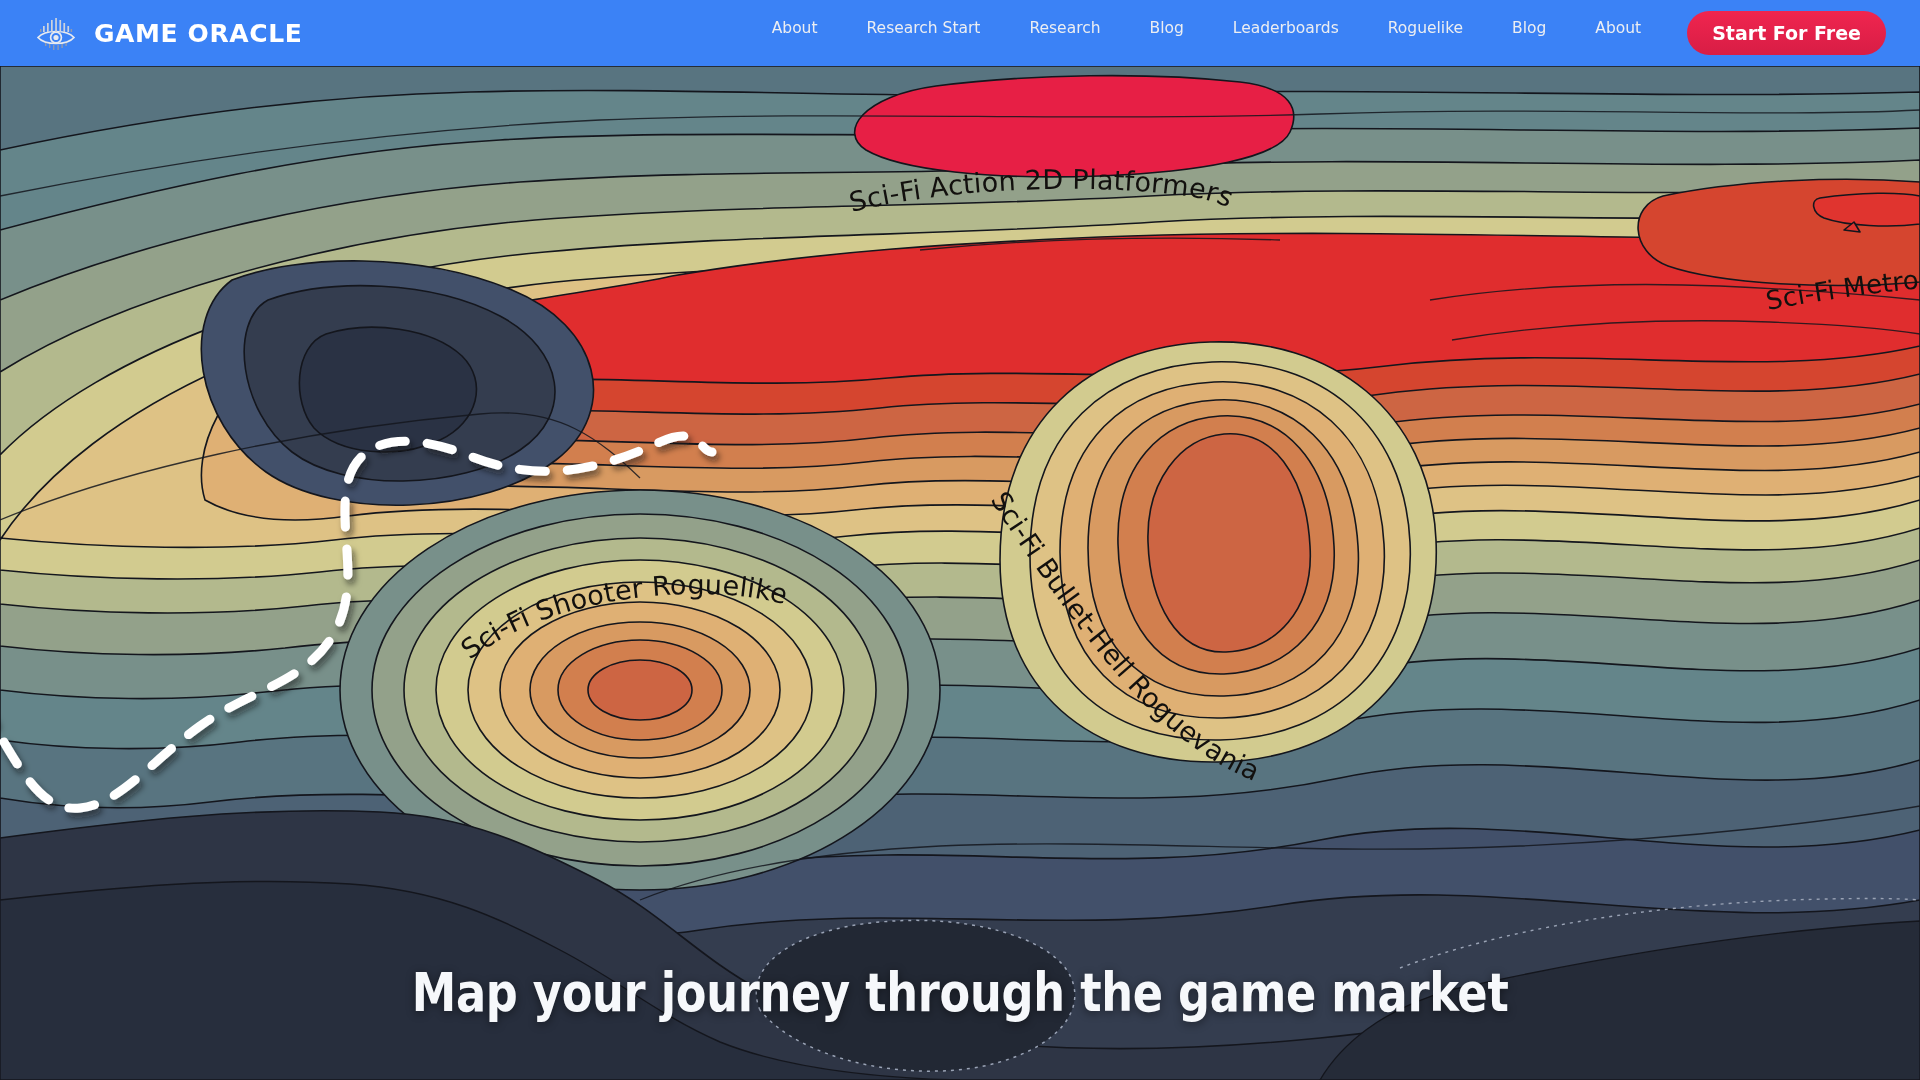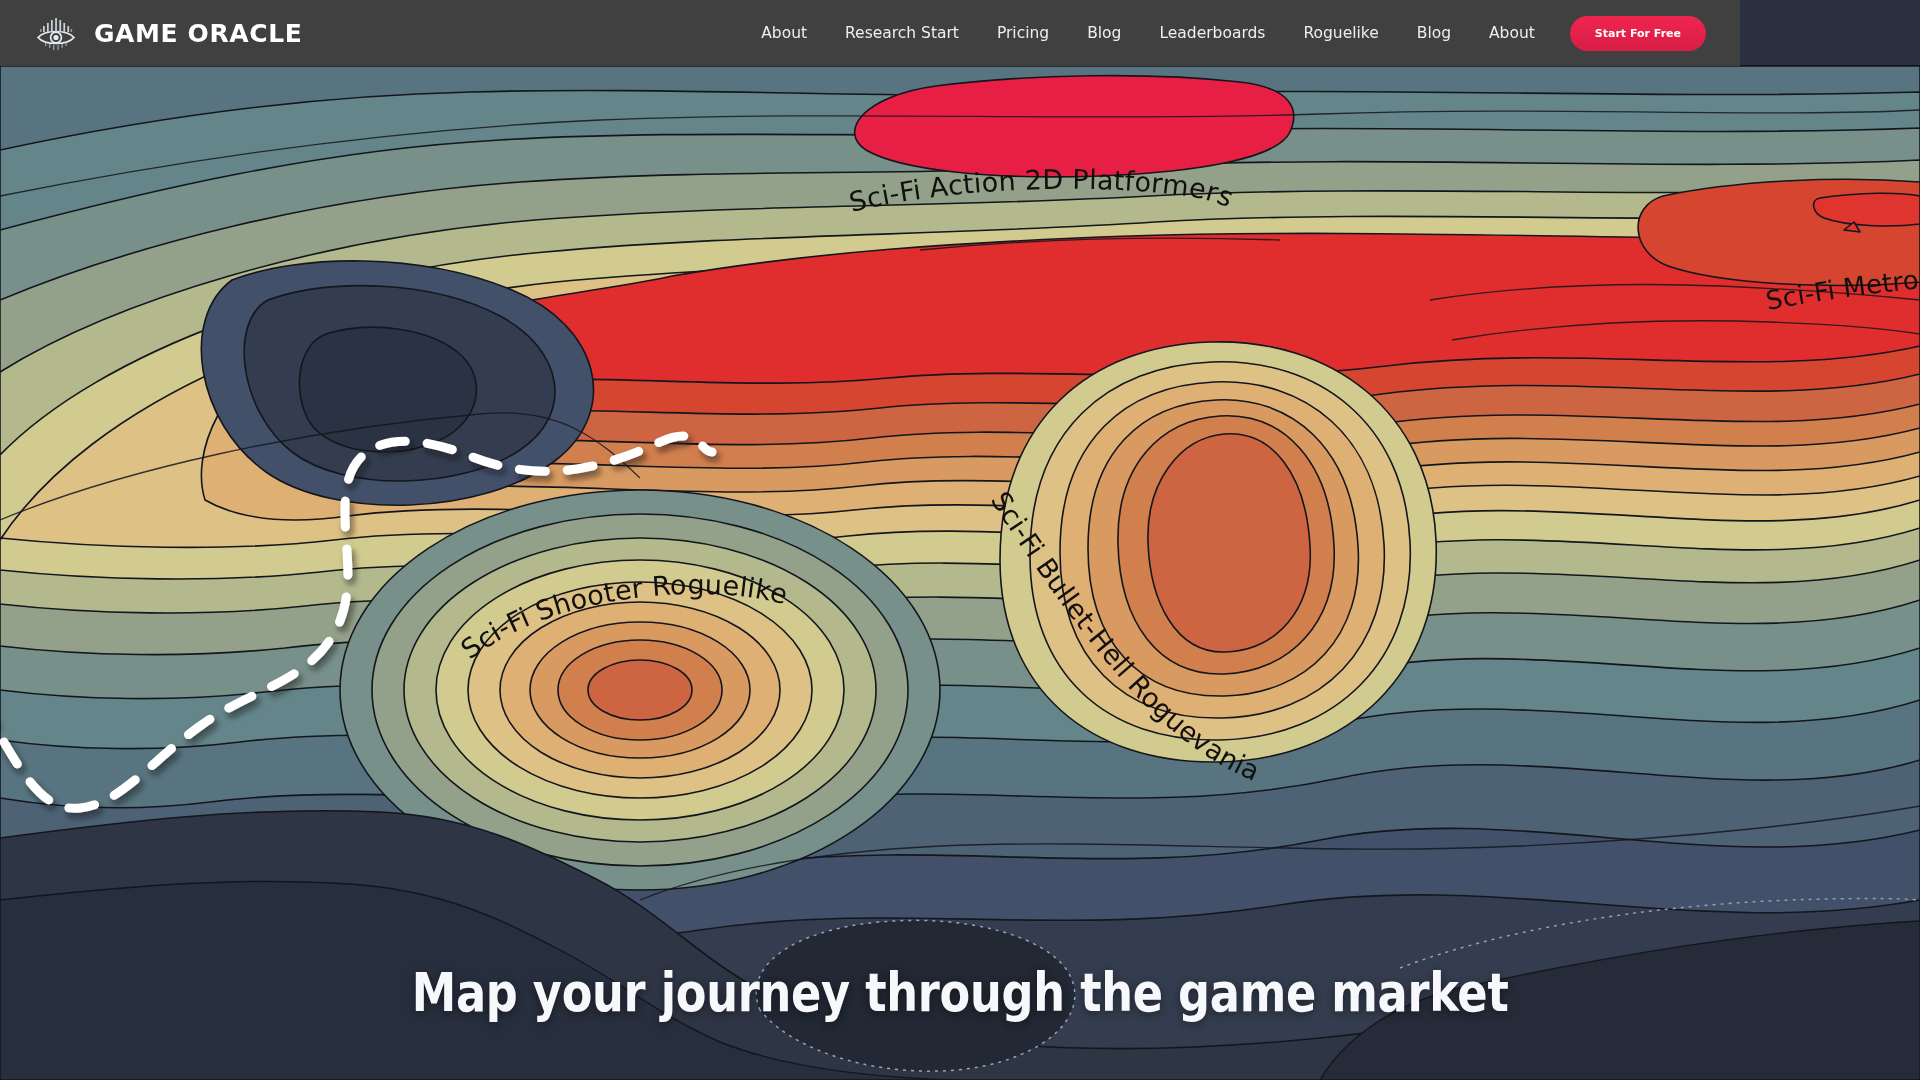--- a/index.html
+++ b/index.html
@@ -13,48 +13,48 @@
 
   
   #map-layer {
     position:absolute; left:0; top:0; width:1920px; height:1080px;
     background:#2b2f3e;
   }
   #map-svg { position:absolute; left:0; top:0; width:1920px; height:1080px; display:block; }
 
   
   #site-header {
-    position:absolute; left:0; top:0; width:1740px; height:66px;
-    background:#404040;
+    position:absolute; left:0; top:0; width:1920px; height:66px;
+    background:#3b82f6;
     display:flex; align-items:center;
     padding:0 34px 0 34px;
     z-index:40;
   }
   .brand { display:flex; align-items:center; gap:16px; cursor:pointer; }
   .brand-mark { width:44px; height:40px; display:block; }
   .brand-name {
     color:#ffffff; font-size:25px; font-weight:700; letter-spacing:.6px;
     font-family:"DejaVu Sans", sans-serif;
     white-space:nowrap;
   }
 
   #main-nav {
     margin-left:auto;
-    display:flex; gap:4px;
+    display:flex; gap:15px;
   }
   .nav-link {
     color:#eceef2; font-size:15.5px; font-weight:400;
     padding:8px 17px; white-space:nowrap; cursor:pointer;
     font-family:"DejaVu Sans", sans-serif;
     text-decoration:none;
   }
   #cta-button {
     margin-left:14px;
     background:linear-gradient(180deg,#f0254f 0%, #d81d45 100%);
-    color:#fff; font-size:11px; font-weight:700;
+    color:#fff; font-size:19px; font-weight:700;
     padding:11px 25px; border:none; border-radius:999px;
     cursor:pointer; white-space:nowrap;
     font-family:"DejaVu Sans", sans-serif;
   }
 
   
   .contour-label {
     font-family:"DejaVu Sans", sans-serif;
     font-size:27px; fill:#12100e; font-weight:400;
     letter-spacing:.2px;
@@ -322,21 +322,21 @@
           <rect x="27.4" y="31" width="1.4" height="4"></rect>
           <rect x="31.4" y="30" width="1.4" height="3"></rect>
         </g>
       </svg>
       <span class="brand-name">GAME ORACLE</span>
     </div>
 
     <nav id="main-nav">
       <a class="nav-link">About</a>
       <a class="nav-link">Research Start</a>
-      <a class="nav-link">Pricing</a>
+      <a class="nav-link">Research</a>
       <a class="nav-link">Blog</a>
       <a class="nav-link">Leaderboards</a>
       <a class="nav-link">Roguelike</a>
       <a class="nav-link">Blog</a>
       <a class="nav-link">About</a>
       <button id="cta-button">Start For Free</button>
     </nav>
   </header>
 
   <div id="headline">

